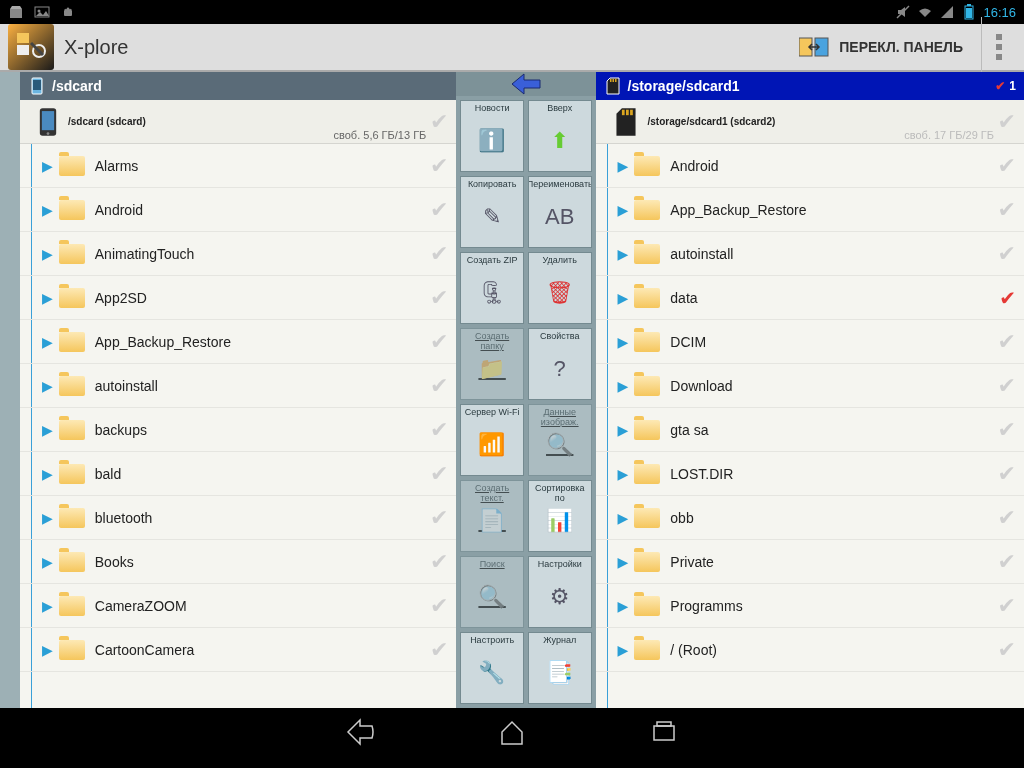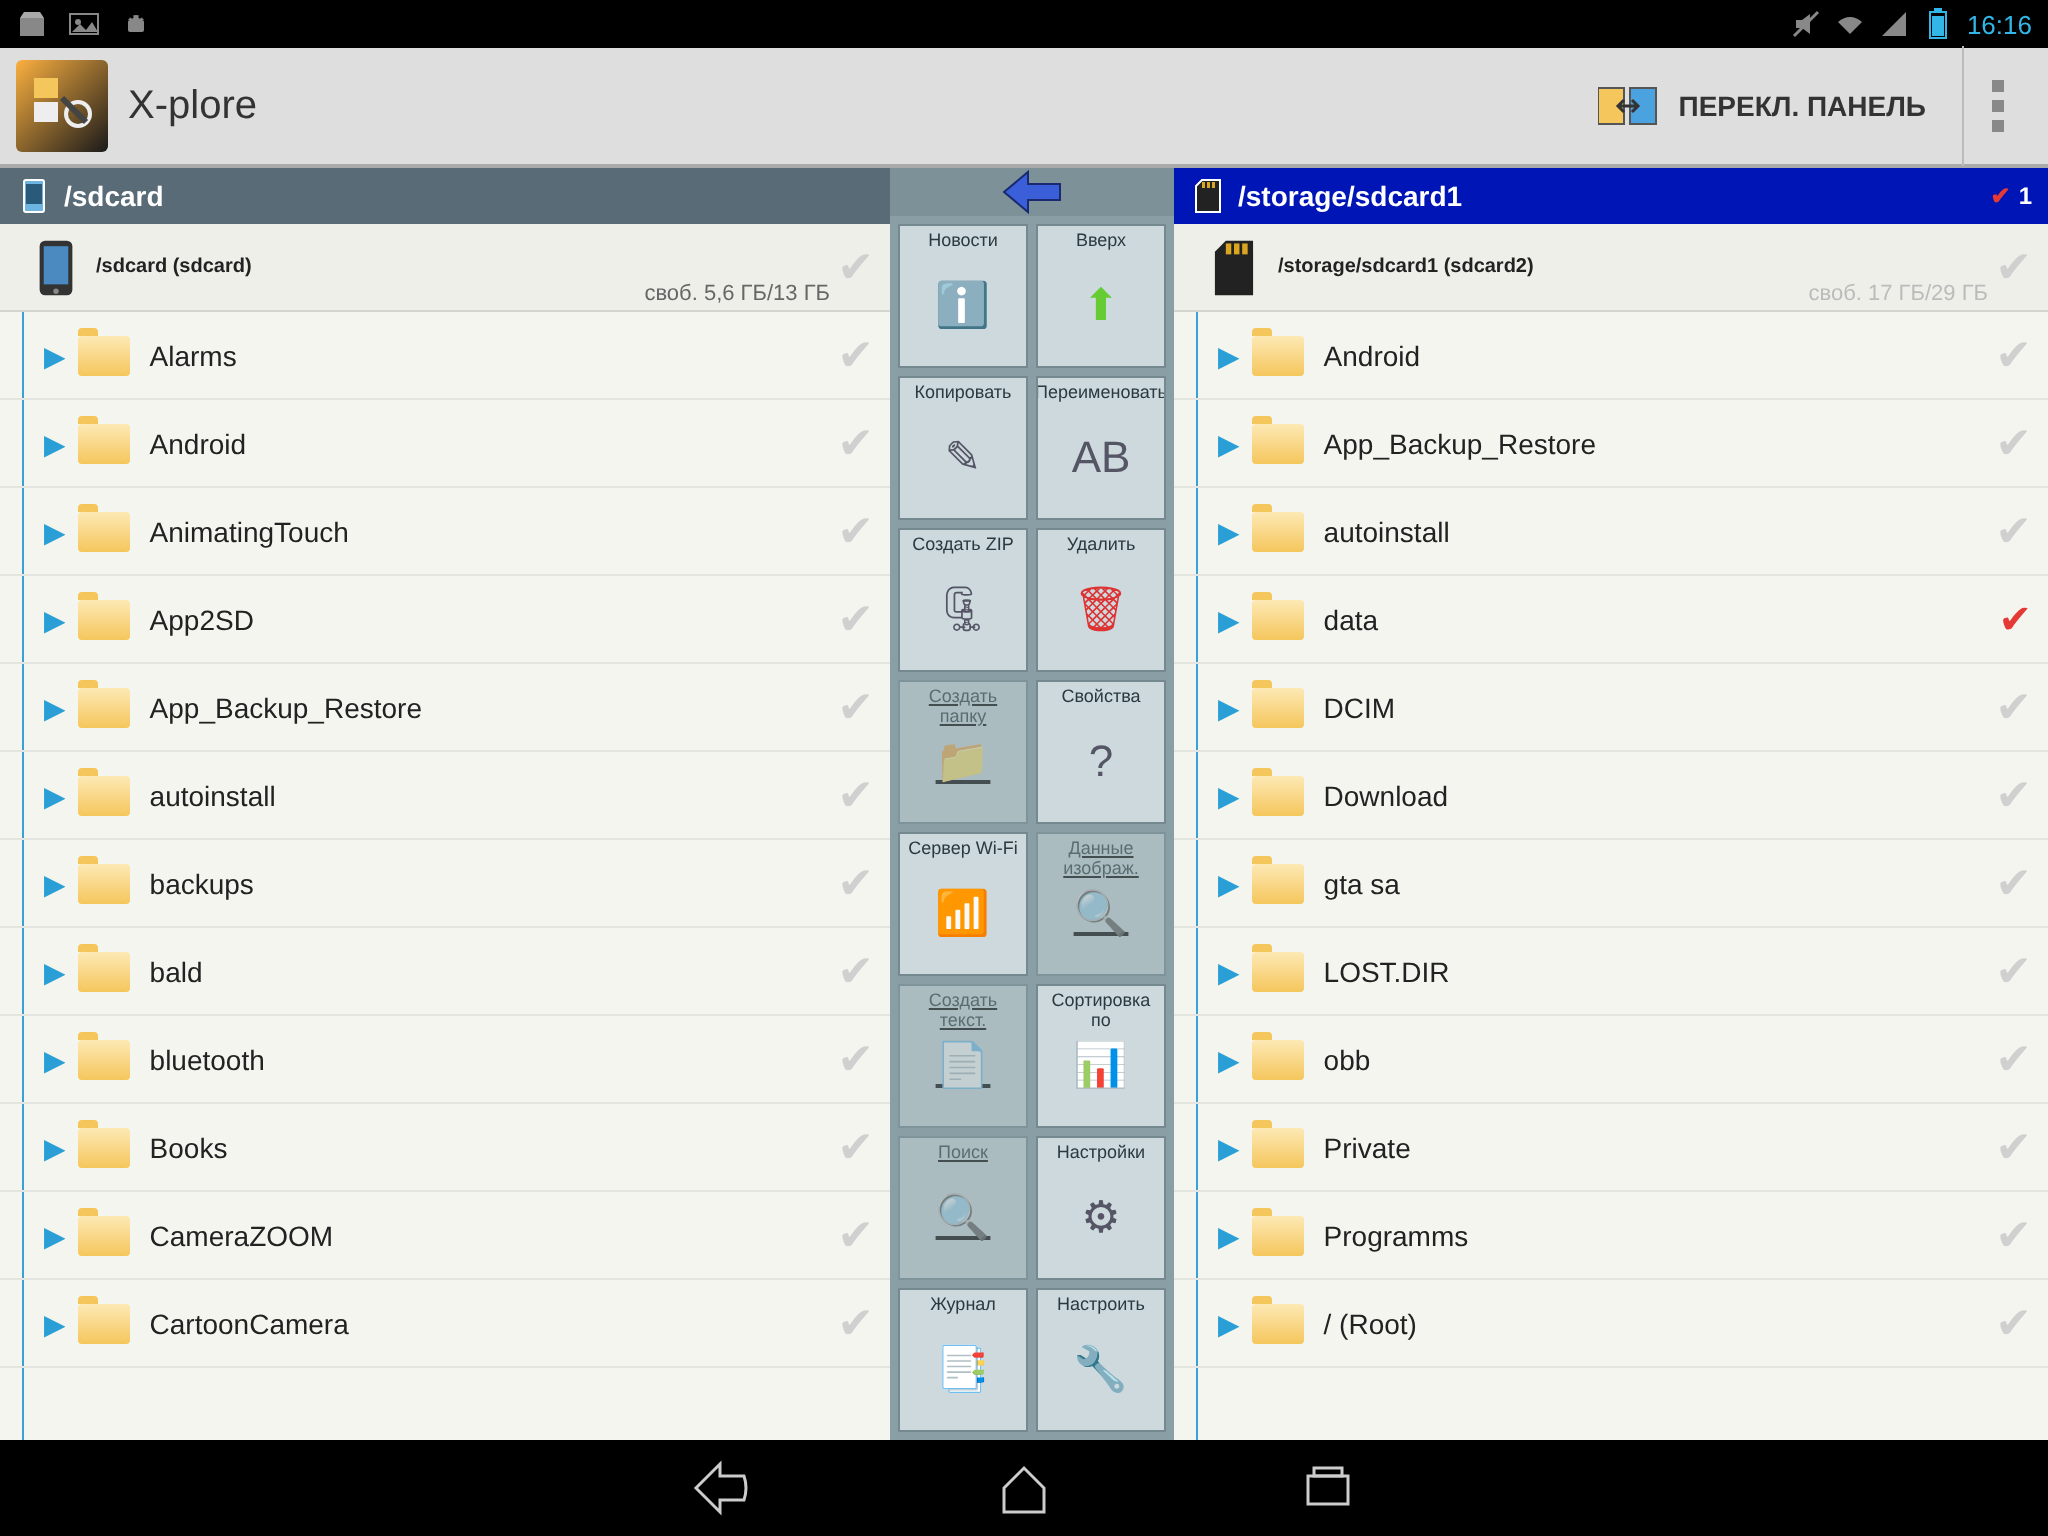--- a/index.html
+++ b/index.html
@@ -3,30 +3,30 @@
 <meta charset="utf-8">
 <style>
 * { box-sizing: border-box; margin: 0; padding: 0; }
 body { width: 1024px; height: 768px; overflow: hidden; font-family: Arial, sans-serif; background: #000; position: relative; }
 
 .status-bar { height: 24px; background: #000; display: flex; align-items: center; padding: 0 8px; color: #aaa; }
 .status-left { display: flex; gap: 10px; }
 .status-right { margin-left: auto; display: flex; gap: 6px; align-items: center; color: #31b6e7; font-size: 13px; }
 .status-icon { width: 16px; height: 16px; }
 
-.app-bar { height: 60px; background: #dedede; border-bottom: 2px solid #aaa; display: flex; align-items: center; padding: 0 8px; }
+.app-bar { height: 48px; background: #dedede; border-bottom: 2px solid #aaa; display: flex; align-items: center; padding: 0 8px; }
 .app-icon { width: 46px; height: 46px; background: linear-gradient(135deg, #fbb040, #1a1a1a); margin-right: 10px; display: flex; align-items: center; justify-content: center; border-radius: 3px; }
 .app-title { font-size: 20px; color: #333; }
 .panel-switch { margin-left: auto; display: flex; align-items: center; gap: 10px; border-right: 1px solid #bbb; padding-right: 18px; height: 60px;}
 .panel-switch-icon { width: 30px; height: 22px; }
 .panel-switch-label { font-size: 14px; font-weight: bold; color: #333; }
 .menu-dots { display: flex; flex-direction: column; gap: 4px; padding: 0 14px; }
 .menu-dots span { width: 6px; height: 6px; background: #888; }
 
-.main-area { display: flex; height: 636px; background: #9db0b5; }
+.main-area { display: flex; height: 636px; background: #9db0b5; padding-left: 20px; }
 
 .pane { display: flex; flex-direction: column; background: #f5f5f0; }
 .pane-left { width: 445px; }
 .pane-right { width: 437px; margin-left: auto; }
 
 .pane-header { height: 28px; display: flex; align-items: center; padding: 0 8px; color: #fff; font-size: 14px; font-weight: bold; }
 .pane-header.left { background: #5a6b78; }
 .pane-header.right { background: #0015b5; }
 .pane-header-icon { width: 18px; height: 18px; margin-right: 6px; }
 .pane-header-badge { margin-left: auto; display: flex; align-items: center; gap: 4px; font-size: 12px; }
@@ -281,26 +281,26 @@
         </div>
         <div class="tool disabled">
           <div class="tool-label">Поиск</div>
           <div class="tool-icon" style="color:#556">🔍</div>
         </div>
         <div class="tool">
           <div class="tool-label">Настройки</div>
           <div class="tool-icon" style="color:#556">⚙</div>
         </div>
         <div class="tool">
+          <div class="tool-label">Настроить</div>
+          <div class="tool-icon" style="color:#556">🔧</div>
+        </div>
+        <div class="tool">
           <div class="tool-label">Журнал</div>
           <div class="tool-icon" style="color:#556">📑</div>
-        </div>
-        <div class="tool">
-          <div class="tool-label">Настроить</div>
-          <div class="tool-icon" style="color:#556">🔧</div>
         </div>
       </div>
   </div>
 
   <div class="pane pane-right">
     <div class="pane-header right">
       <svg class="pane-header-icon" viewBox="0 0 14 18">
           <path d="M1 4 L4 1 L13 1 L13 17 L1 17 Z" fill="#222" stroke="#fff"></path>
           <rect x="4" y="2" width="1.5" height="3" fill="#daa520"></rect>
           <rect x="6.5" y="2" width="1.5" height="3" fill="#daa520"></rect>

